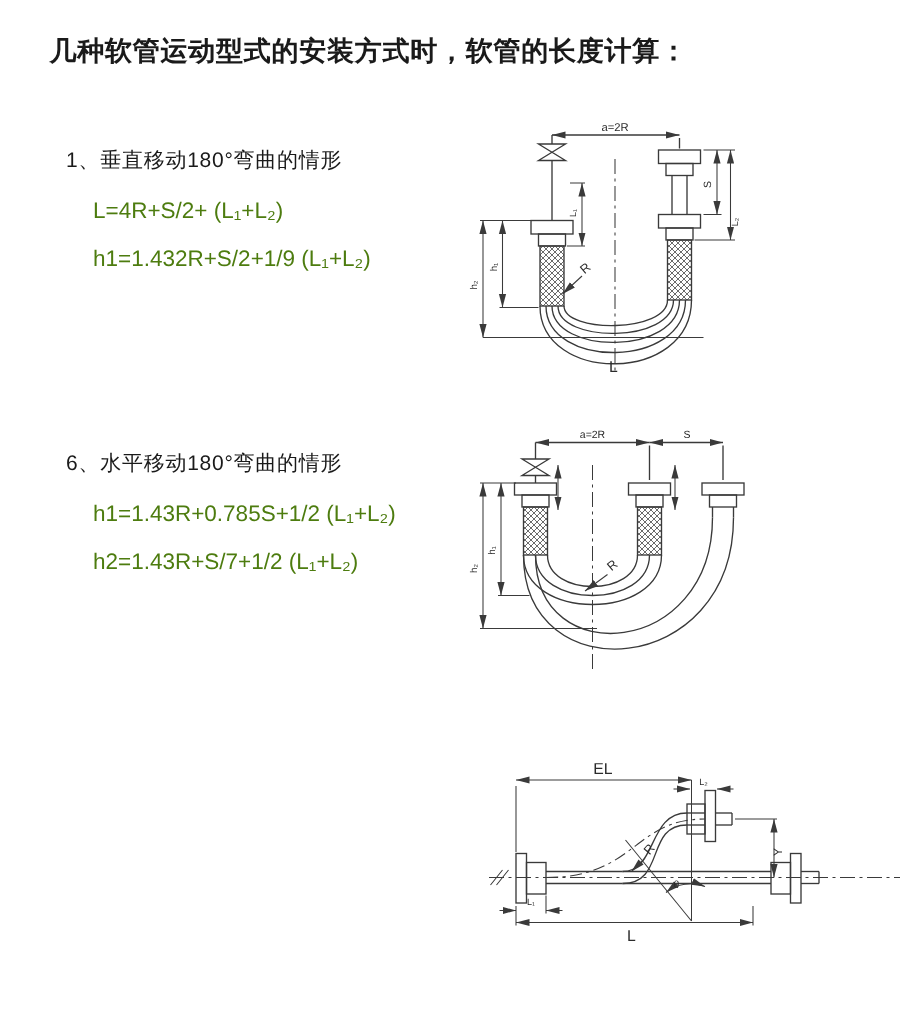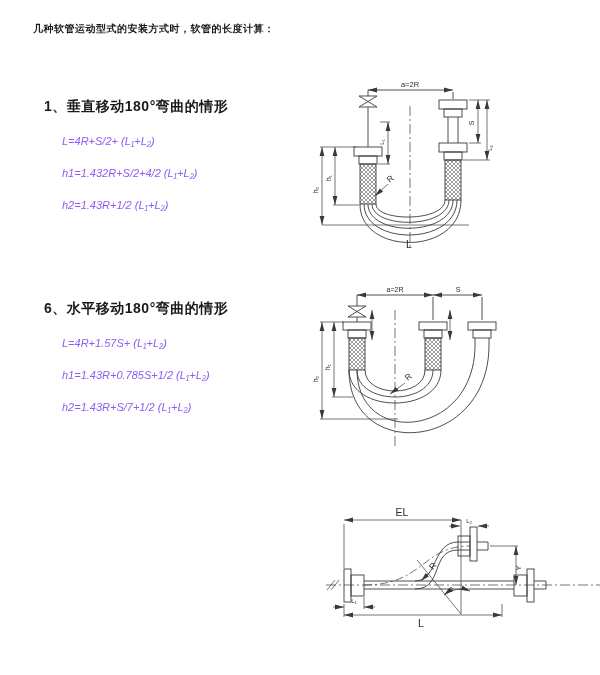--- a/index.html
+++ b/index.html
@@ -1,48 +1,46 @@
 <!DOCTYPE html>
 <html><head>
 <meta charset="utf-8">
 <style>
   html,body{margin:0;padding:0;background:#ffffff;}
   .page{
     position:relative;width:600px;height:675px;background:#ffffff;overflow:hidden;
     font-family:"Liberation Sans","DejaVu Sans",sans-serif;color:#1a1a1a;
   }
   .doc-title{
-    position:absolute;left:33px;top:22px;font-size:10px;font-weight:700;letter-spacing:.5px;
+    position:absolute;left:33px;top:22px;font-size:18px;font-weight:700;letter-spacing:.5px;
   }
   .section{position:absolute;left:44px;}
   .sec1{top:98px}.sec2{top:300px}.sec3{top:510px}
-  .sec-heading{font-size:14px;font-weight:700;letter-spacing:.5px;margin-bottom:9px;}
-  .formula{font-size:11px;line-height:32px;padding-left:18px;white-space:nowrap;color:#8b5cf6;font-style:italic;}
+  .sec-heading{font-size:14px;font-weight:400;letter-spacing:.5px;margin-bottom:9px;}
+  .formula{font-size:15px;line-height:32px;padding-left:18px;white-space:nowrap;color:#4d7c0f;}
   .diagram{position:absolute;}
   .d1{left:312px;top:70px}.d2{left:308px;top:282px}.d3{left:318px;top:502px}
   svg{display:block;}
   svg text{font-family:"Liberation Sans","DejaVu Sans",sans-serif;fill:#2b2b2b;stroke:none;}
 </style>
 </head>
 <body>
 
 <div class="page">
 
   <div class="doc-title">几种软管运动型式的安装方式时，软管的长度计算：</div>
 
   <div class="section sec1">
     <div class="sec-heading">1、垂直移动180°弯曲的情形</div>
     <div class="formula">L=4R+S/2+ (L₁+L₂)</div>
-    <div class="formula">h1=1.432R+S/2+4/2 (L₁+L₂)</div>
-    <div class="formula">h2=1.43R+1/2 (L₁+L₂)</div>
+    <div class="formula">h1=1.432R+S/2+1/9 (L₁+L₂)</div>
   </div>
 
   <div class="section sec2">
     <div class="sec-heading">6、水平移动180°弯曲的情形</div>
-    <div class="formula">L=4R+1.57S+ (L₁+L₂)</div>
     <div class="formula">h1=1.43R+0.785S+1/2 (L₁+L₂)</div>
     <div class="formula">h2=1.43R+S/7+1/2 (L₁+L₂)</div>
   </div>
 
 
   <div class="diagram d1">
   <svg width="285" height="193" viewBox="0 0 285 193">
     <defs>
       <marker id="ar1" orient="auto-start-reverse" markerUnits="userSpaceOnUse" markerWidth="10" markerHeight="8" refX="9" refY="3">
         <path d="M0,0.6 L9,3 L0,5.4 Z" fill="#3a3a3a"></path>

